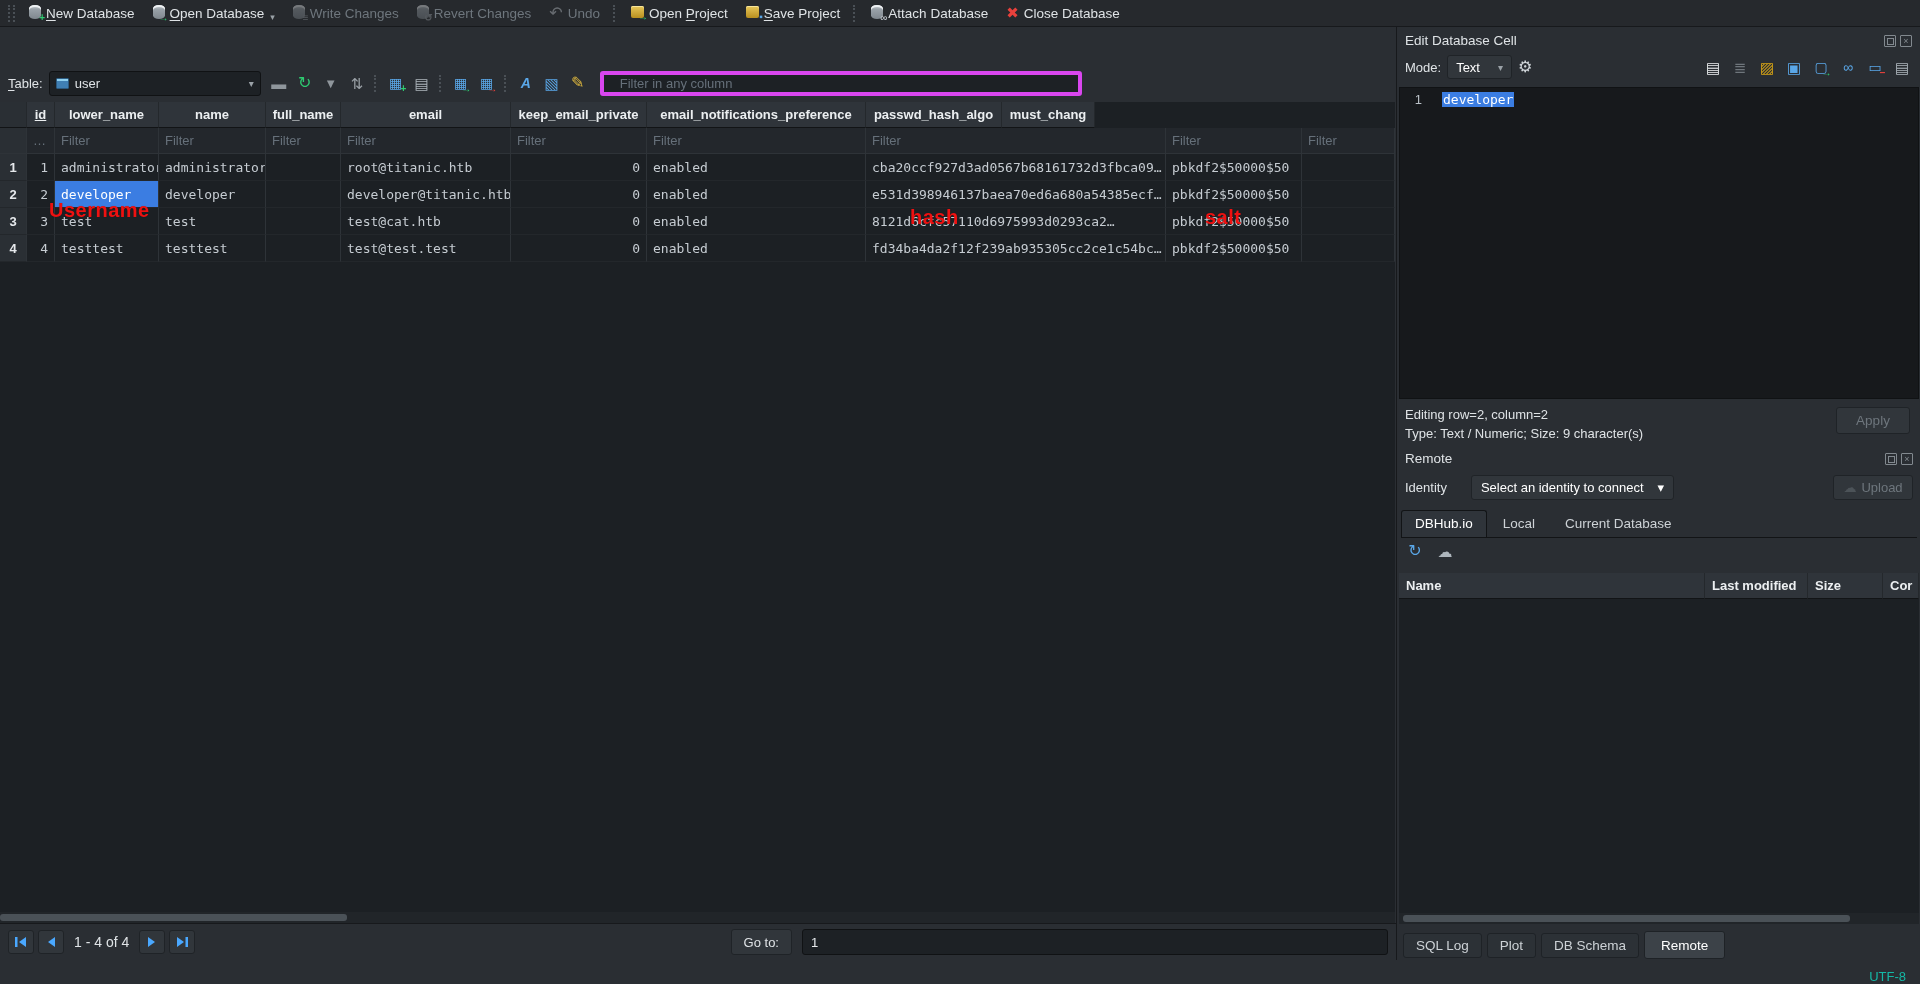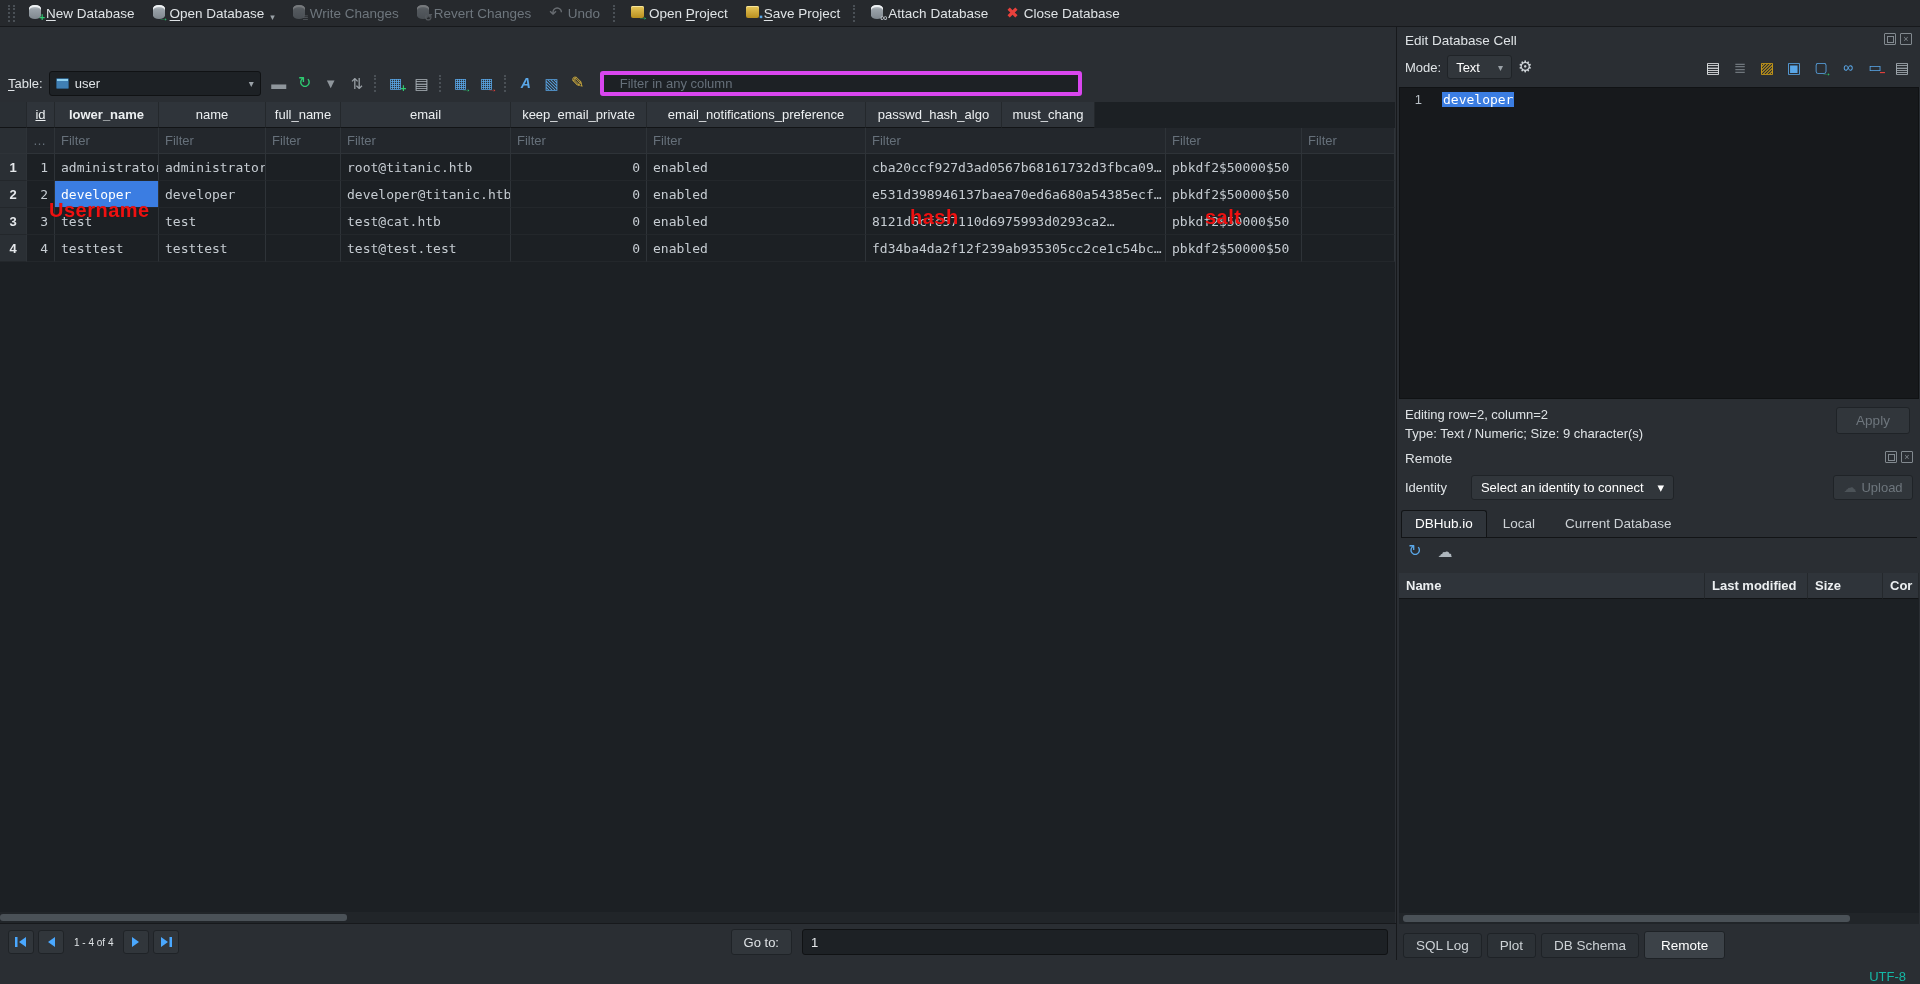--- a/index.html
+++ b/index.html
@@ -54,21 +54,21 @@
   .filterbox{height:25px;background:var(--sunken);border:4px solid #d946ef;border-radius:3px;
              display:flex;align-items:center;padding:0 16px;color:var(--ph)}
 
   
   .grid-area{position:absolute;left:0;top:102px;width:1395px;height:810px;background:var(--grid-bg);overflow:hidden}
   .grow{display:flex;width:1395px}
   .gcell{flex:none;border-right:1px solid var(--grid-line);overflow:hidden;white-space:nowrap;
          font-family:"DejaVu Sans Mono","Liberation Mono",monospace;font-size:13px;color:#c6ccd2;
          display:flex;align-items:center;padding:0 6px;height:27px}
   .hrow .gcell{height:26px;background:var(--head);border-bottom:1px solid #121416;border-right:1px solid #24282c;
-               font-family:"Liberation Sans",sans-serif;font-weight:400;color:#eceff1;justify-content:center}
+               font-family:"Liberation Sans",sans-serif;font-weight:700;color:#eceff1;justify-content:center}
   .hrow .gcell.sorted span{text-decoration:underline}
   .hrow .gcell.bold{font-weight:800}
   .frow .gcell{height:26px;background:#23272c;border-bottom:1px solid var(--grid-line);
                font-family:"Liberation Sans",sans-serif;color:var(--ph)}
   .gutter{background:#2a2f34 !important;font-family:"Liberation Sans",sans-serif !important;
           font-weight:bold;color:#e6e9ec !important;justify-content:center !important}
   .drow .gcell{border-bottom:1px solid #23272b;background:var(--grid-bg)}
   .gcell.num{justify-content:flex-end}
   .gcell.selc{background:var(--sel);color:#fff}
   .anno{position:absolute;font-weight:bold;font-size:20px;color:var(--red);letter-spacing:.5px;
@@ -81,30 +81,30 @@
   .hscroll{position:absolute;left:0;top:912px;width:1395px;height:11px;background:#212529}
   .hscroll .thumb{position:absolute;top:2px;height:7px;border-radius:3px;background:#4a5157}
   .rp-hscroll{position:absolute;left:2px;top:886px;width:520px;height:11px;background:#212529}
   .rp-hscroll .thumb{position:absolute;top:2px;height:7px;border-radius:3px;background:#4a5157}
 
   
   .navbar{position:absolute;left:0;top:923px;width:1396px;height:37px;background:var(--bg);
           border-top:1px solid var(--border);display:flex;align-items:center;padding:0 8px;gap:4px}
   .nav-btn{width:26px;height:24px;background:var(--raise);border:1px solid var(--btnbrd);border-radius:3px;
            display:flex;align-items:center;justify-content:center}
-  .nav-range{margin:0 6px;font-size:10px;color:var(--txt)}
+  .nav-range{margin:0 6px;font-size:14px;color:var(--txt)}
   .goto-btn{margin-left:auto;height:26px;background:var(--raise);border:1px solid var(--btnbrd);border-radius:3px;
             display:flex;align-items:center;padding:0 12px;color:var(--txt)}
   .goto-input{width:586px;height:26px;background:var(--sunken);border:1px solid #101214;border-radius:3px;
               display:flex;align-items:center;padding:0 8px;color:#e6e9ec;margin-left:6px}
 
   
   .rpanel{position:absolute;left:1396px;top:27px;width:524px;height:933px;background:var(--bg);
           border-left:1px solid var(--border)}
-  .dock-title{display:flex;padding:6px 8px 4px;font-size:13.5px;color:var(--txt)}
+  .dock-title{display:flex;align-items:center;padding:6px 8px 4px;font-size:13.5px;color:var(--txt)}
   .dock-btns{margin-left:auto;display:flex;gap:4px}
   .dock-btn{width:12px;height:12px;border:1px solid #82898f;border-radius:1px;font-size:9px;line-height:10px;
             text-align:center;color:#82898f;position:relative}
   .dock-btn.float:before{content:"";position:absolute;left:2px;top:2px;width:5px;height:5px;border:1px solid #82898f}
   .mode-row{display:flex;align-items:center;gap:6px;padding:2px 8px;height:30px}
   .mode-sel{display:flex;align-items:center;gap:18px;height:24px;background:var(--raise);
             border:1px solid var(--btnbrd);border-radius:3px;padding:0 8px;color:#fff}
   .mode-sel .arrow{font-size:10px;color:var(--dim)}
   .cellbar{margin-left:auto;display:flex;gap:7px;align-items:center}
   .editor{position:absolute;left:2px;top:60px;width:520px;height:312px;background:#17191c;

